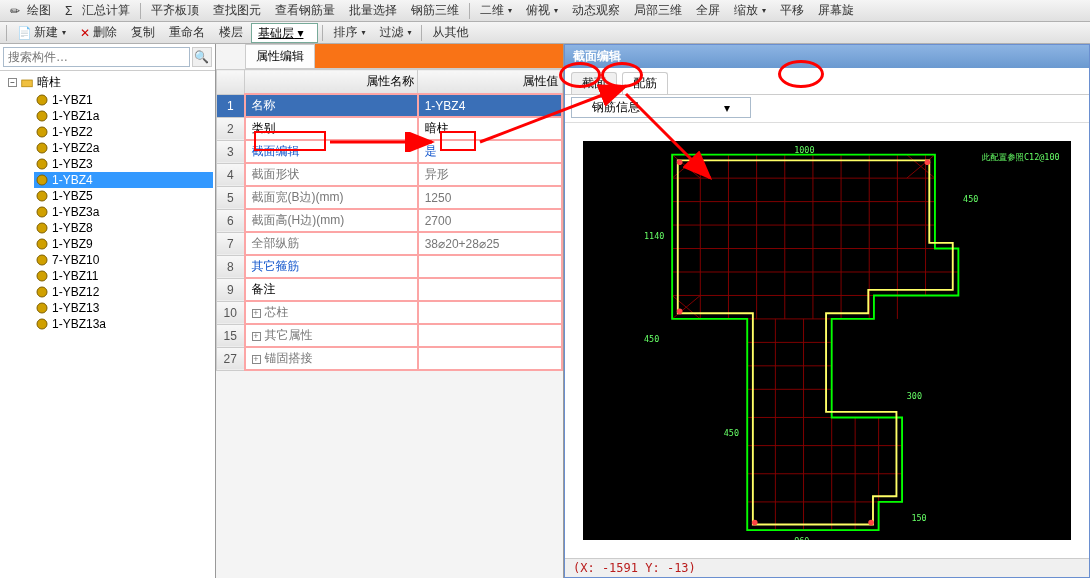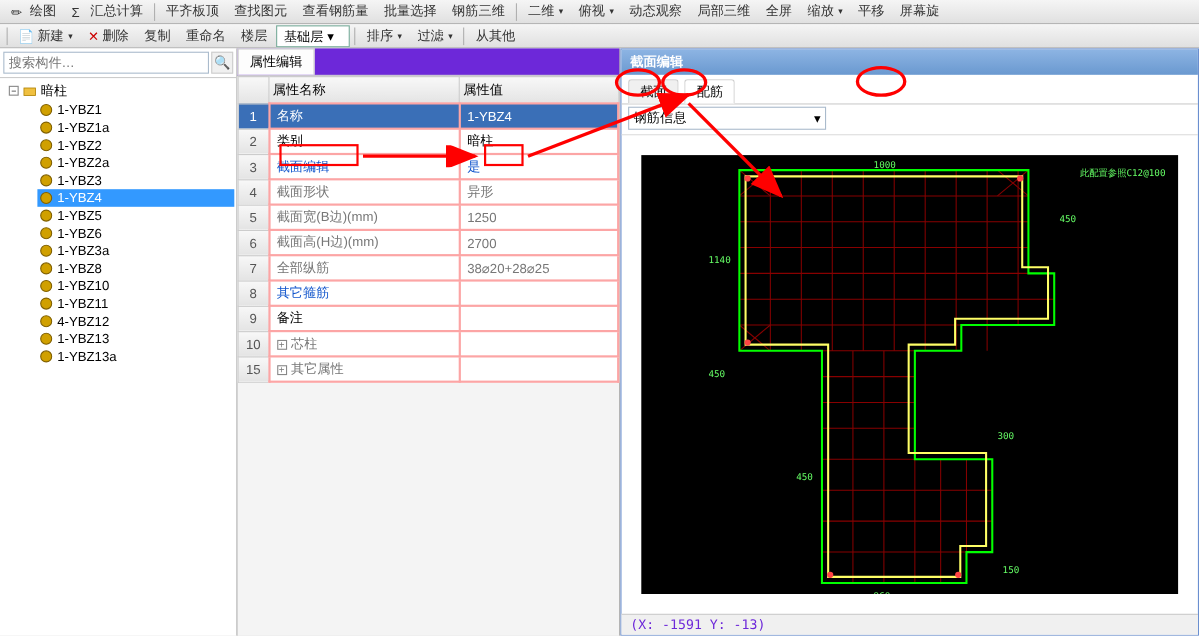--- a/index.html
+++ b/index.html
@@ -23,49 +23,49 @@
 .tree { flex: 1; overflow: auto; padding: 2px; }
 .tree-root { padding-left: 4px; }
 .tree-item { padding: 1px 2px; display: flex; align-items: center; gap: 4px; cursor: pointer; }
 .tree-item.selected { background: #3399ff; color: #fff; }
 .tree-children { padding-left: 28px; }
 .tree-toggle { width: 9px; height: 9px; border: 1px solid #888; display: inline-flex; align-items: center; justify-content: center; font-size: 8px; line-height: 1; background: #fff; }
 .node-icon { width: 12px; height: 12px; }
 
 
 .center-panel { flex: 1; min-width: 0; background: #f4f4f4; border-right: 1px solid #999; display: flex; flex-direction: column; }
-.center-tab { background: #6d28d9; border-bottom: 1px solid #ccc; }
+.center-tab { background: #f97316; border-bottom: 1px solid #ccc; margin-left: 29px; }
 .center-tab-item { display: inline-block; padding: 3px 10px; border: 1px solid #ccc; border-bottom: none; background: #fdfdfd; }
 .prop-table { border-collapse: collapse; width: 100%; background: #fff; }
-.prop-table th { background: linear-gradient(#f8f8f8,#e4e4e4); border: 1px solid #ccc; padding: 3px; font-weight: normal; text-align: left; }
+.prop-table th { background: linear-gradient(#f8f8f8,#e4e4e4); border: 1px solid #ccc; padding: 3px; font-weight: normal; text-align: right; }
 .prop-table td { border: 2px solid #fca5a5; padding: 2px 6px; height: 19px; }
 .prop-table .rownum { width: 28px; background: linear-gradient(#f8f8f8,#e4e4e4); text-align: center; color: #555; border: 1px solid #ccc; }
 .prop-table tr.sel td { background: #3a6fb7; color: #fff; }
 .prop-table .blue-text { color: #1155cc; }
 .prop-table .gray-text { color: #777; }
 .plus-box { display:inline-block; width:9px; height:9px; border:1px solid #888; text-align:center; line-height:7px; font-size:9px; margin-right:4px; background:#fff; }
 
 
 .right-panel { width: 526px; background: #fff; border: 1px solid #6a8fd0; display: flex; flex-direction: column; }
 .right-title { background: linear-gradient(#8db4e3,#6a99d0); color: #fff; padding: 3px 8px; font-weight: bold; }
 .right-tabs { padding: 4px 6px 0; border-bottom: 1px solid #ccc; }
 .right-tab { display:inline-block; padding: 2px 10px; border:1px solid #ccc; border-bottom:none; margin-right:2px; background:#f0f0f0; border-radius: 3px 3px 0 0; cursor:pointer; }
 .right-tab.active { background:#fff; }
 .right-toolbar { padding: 4px 6px; border-bottom: 1px solid #ddd; display:flex; align-items:center; gap:4px; flex-wrap:wrap; position:relative; }
 .right-tool-btn { padding: 2px 6px; border: 1px solid transparent; cursor:pointer; white-space:nowrap; }
-.right-dropdown { border:1px solid #abc; padding:1px 4px; width:180px; background:#fff; display:inline-flex; justify-content:space-between; align-items:center; }
+.right-dropdown { border:1px solid #abc; padding:1px 20px; width:180px; background:#fff; display:inline-flex; justify-content:space-between; align-items:center; }
 
 
 .cad-viewport { flex:1; background:#000; position:relative; overflow:hidden; margin:18px; }
 .cad-svg { width:100%; height:100%; }
 .cad-dim-text { fill:#66ff66; font-size:9px; font-family: monospace; }
 .cad-grid { stroke:#880000; stroke-width:1; }
 .cad-outline { stroke:#ffff66; stroke-width:2; fill:none; }
 .cad-outline-g { stroke:#00ff00; stroke-width:2; fill:none; }
-.status-bar { padding: 2px 8px; color:#6d28d9; background:#f0f0f0; border-top:1px solid #ccc; font-family: monospace; }
+.status-bar { padding: 2px 8px; color:#b91c1c; background:#f0f0f0; border-top:1px solid #ccc; font-family: monospace; }
 
 
 .anno { position:absolute; border:3px solid #ff0000; border-radius: 50%; pointer-events:none; z-index:100; }
 .anno-rect { position:absolute; border:2px solid #ff0000; pointer-events:none; z-index:100; }
 .anno-arrow { position:absolute; z-index:100; pointer-events:none; }
 </style>
 </head>
 <body>
 
 <div class="toolbar">
@@ -136,21 +136,21 @@
     </span>
   <span class="toolbar-btn">
       <span>复制</span>
     </span>
   <span class="toolbar-btn">
       <span>重命名</span>
     </span>
   <span class="toolbar-btn">
       <span>楼层</span>
     </span>
-  <span style="border:1px solid #7a9; padding:1px 14px 0 6px; background:#fff;"><span>基础层</span> ▾</span>
+  <span style="border:1px solid #7a9; padding:1px 14px 0 6px; background:#fff;text-decoration:underline;"><span>基础层</span> ▾</span>
   <span class="toolbar-sep"></span>
   <span class="toolbar-btn">
       <span>排序</span>
       <span class="dropdown-arrow">▾</span>
     </span>
   <span class="toolbar-btn">
       <span>过滤</span>
       <span class="dropdown-arrow">▾</span>
     </span>
   <span class="toolbar-sep"></span>
@@ -215,51 +215,51 @@
             <div class="tree-item">
               <svg class="node-icon" viewBox="0 0 12 12">
                 <circle cx="6" cy="6" r="5" fill="#d0a000" stroke="#806000"></circle>
               </svg>
               <span>1-YBZ5</span>
             </div>
             <div class="tree-item">
               <svg class="node-icon" viewBox="0 0 12 12">
                 <circle cx="6" cy="6" r="5" fill="#d0a000" stroke="#806000"></circle>
               </svg>
-              <span>1-YBZ6</span>
-            </div>
-            <div class="tree-item">
-              <svg class="node-icon" viewBox="0 0 12 12">
-                <circle cx="6" cy="6" r="5" fill="#d0a000" stroke="#806000"></circle>
-              </svg>
               <span>1-YBZ3a</span>
             </div>
             <div class="tree-item">
               <svg class="node-icon" viewBox="0 0 12 12">
                 <circle cx="6" cy="6" r="5" fill="#d0a000" stroke="#806000"></circle>
               </svg>
               <span>1-YBZ8</span>
             </div>
             <div class="tree-item">
               <svg class="node-icon" viewBox="0 0 12 12">
                 <circle cx="6" cy="6" r="5" fill="#d0a000" stroke="#806000"></circle>
               </svg>
-              <span>1-YBZ10</span>
+              <span>1-YBZ9</span>
+            </div>
+            <div class="tree-item">
+              <svg class="node-icon" viewBox="0 0 12 12">
+                <circle cx="6" cy="6" r="5" fill="#d0a000" stroke="#806000"></circle>
+              </svg>
+              <span>7-YBZ10</span>
             </div>
             <div class="tree-item">
               <svg class="node-icon" viewBox="0 0 12 12">
                 <circle cx="6" cy="6" r="5" fill="#d0a000" stroke="#806000"></circle>
               </svg>
               <span>1-YBZ11</span>
             </div>
             <div class="tree-item">
               <svg class="node-icon" viewBox="0 0 12 12">
                 <circle cx="6" cy="6" r="5" fill="#d0a000" stroke="#806000"></circle>
               </svg>
-              <span>4-YBZ12</span>
+              <span>1-YBZ12</span>
             </div>
             <div class="tree-item">
               <svg class="node-icon" viewBox="0 0 12 12">
                 <circle cx="6" cy="6" r="5" fill="#d0a000" stroke="#806000"></circle>
               </svg>
               <span>1-YBZ13</span>
             </div>
             <div class="tree-item">
               <svg class="node-icon" viewBox="0 0 12 12">
                 <circle cx="6" cy="6" r="5" fill="#d0a000" stroke="#806000"></circle>
@@ -330,20 +330,25 @@
             <td class=""></td>
           </tr>
           <tr>
             <td class="rownum">10</td>
             <td class="gray-text"><span class="plus-box">+</span>芯柱</td>
             <td class="gray-text"></td>
           </tr>
           <tr>
             <td class="rownum">15</td>
             <td class="gray-text"><span class="plus-box">+</span>其它属性</td>
+            <td class="gray-text"></td>
+          </tr>
+          <tr>
+            <td class="rownum">27</td>
+            <td class="gray-text"><span class="plus-box">+</span>锚固搭接</td>
             <td class="gray-text"></td>
           </tr>
         </tbody>
     </table>
   </div>
 
   <div class="right-panel">
     <div class="right-title">截面编辑</div>
     <div class="right-tabs">
       <span class="right-tab">截面</span>

